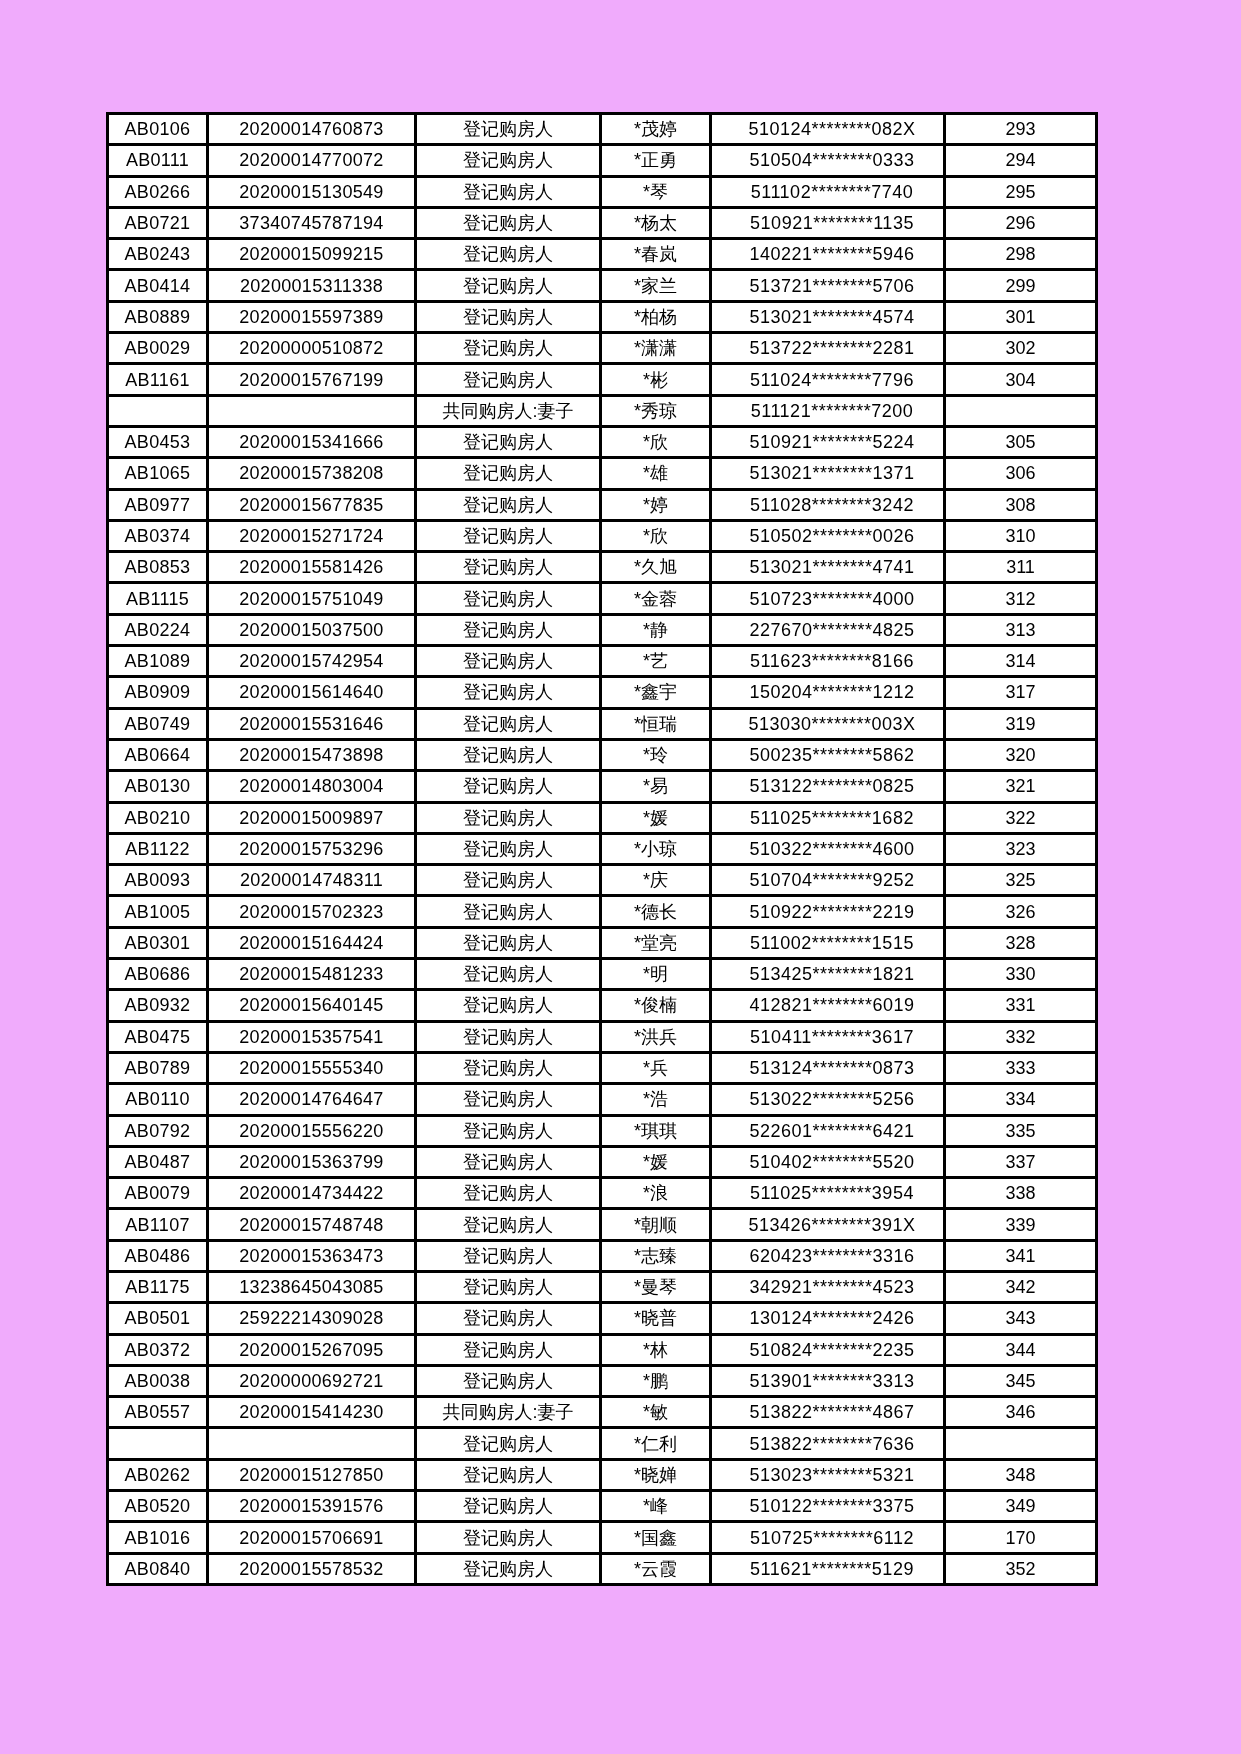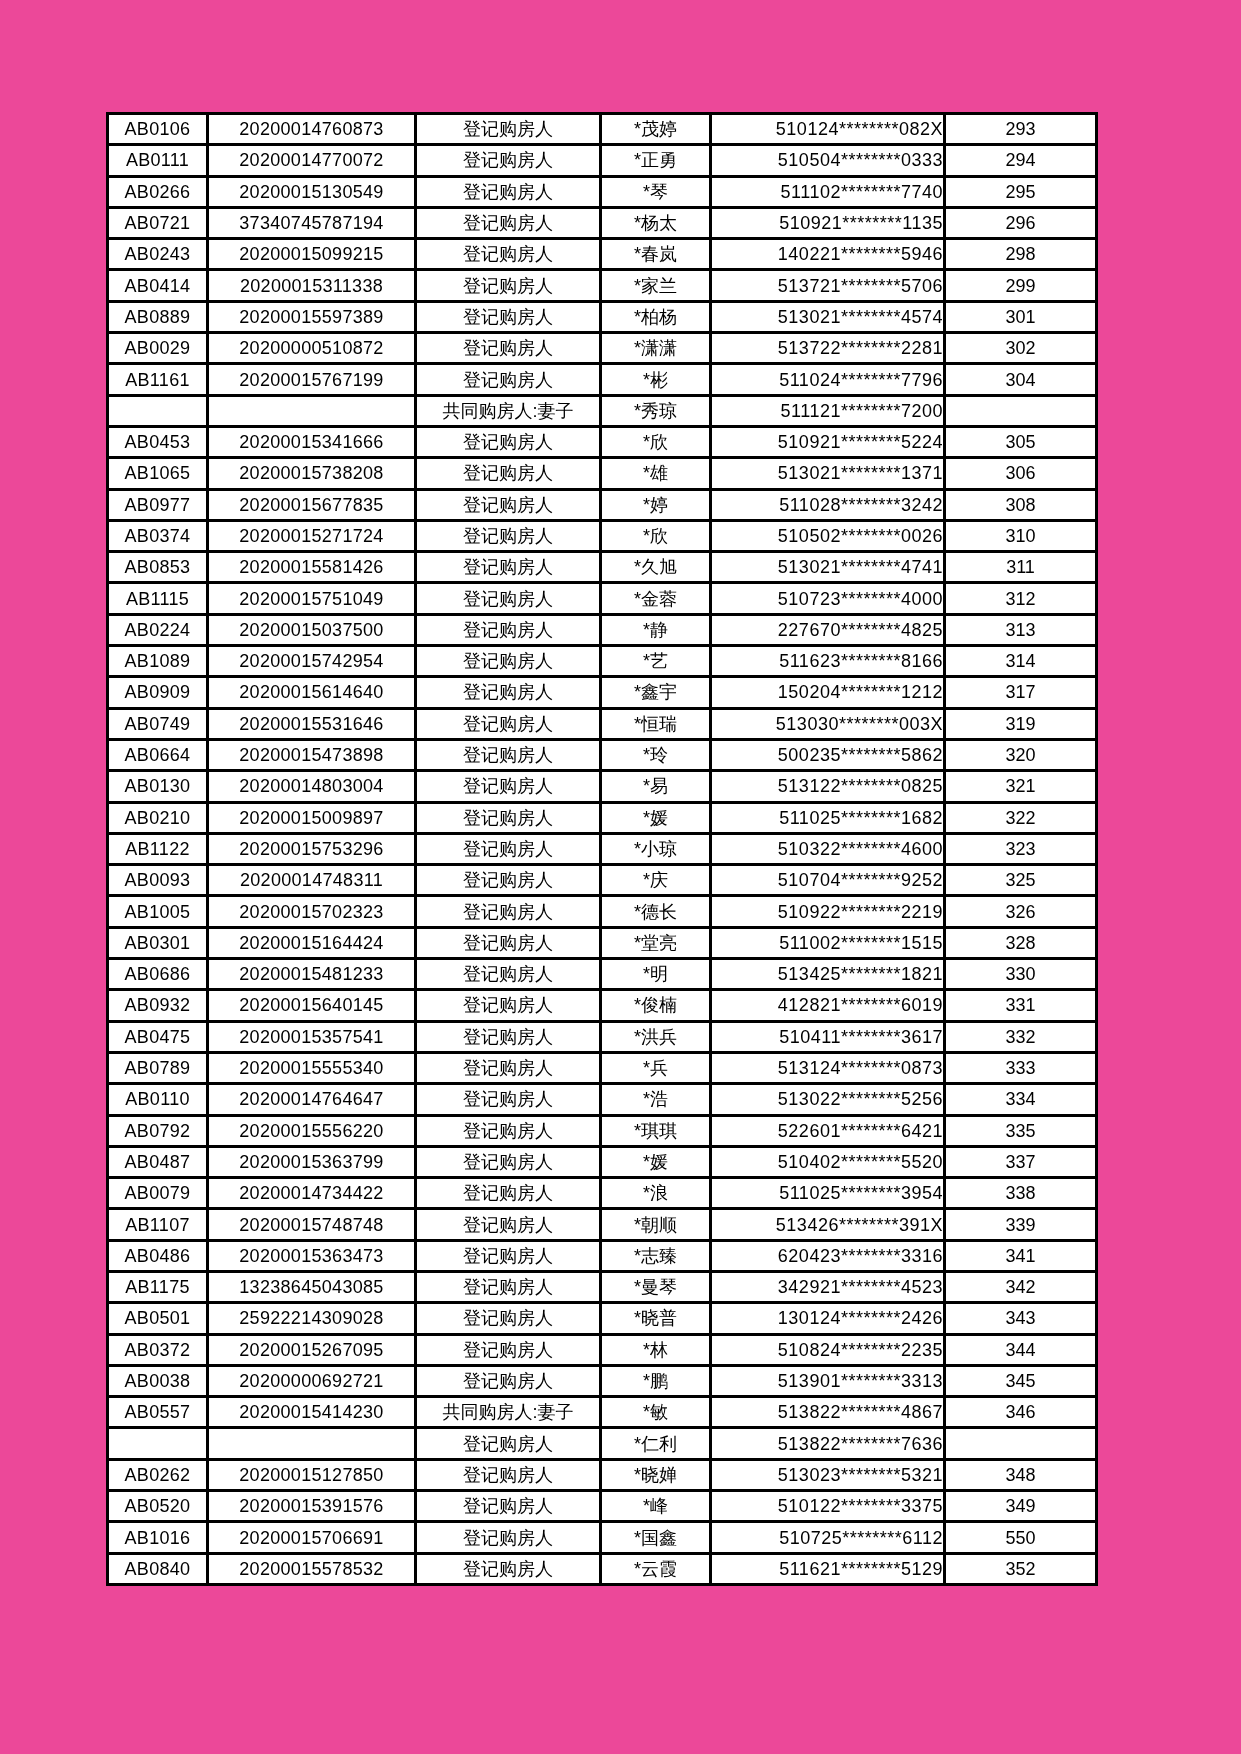--- a/index.html
+++ b/index.html
@@ -4,21 +4,21 @@
 <style>
   html, body {
     margin: 0;
     padding: 0;
     background: #ffffff;
   }
   .page {
     position: relative;
     width: 1241px;
     height: 1754px;
-    background: #ec4899;
+    background: #f0abfc;
     overflow: hidden;
     font-family: "Liberation Sans", "DejaVu Sans", sans-serif;
     color: #000000;
   }
   table.buyers {
     position: absolute;
     left: 106px;
     top: 112px;
     width: 989px;
     border-collapse: collapse;
@@ -31,21 +31,21 @@
     font-size: 18px;
     line-height: 28px;
     text-align: center;
     white-space: nowrap;
     overflow: hidden;
     color: #000000;
     background: #ffffff;
     vertical-align: middle;
   }
   table.buyers td.col-id {
-    text-align: right;
+    text-align: center;
     padding-left: 9px;
     letter-spacing: 0.5px;
   }
   table.buyers td.col-code { letter-spacing: 0.3px; }
   table.buyers td.col-regno { letter-spacing: 0.3px; text-align: center; }
 </style>
 </head>
 <body>
 
 <div class="page">
@@ -418,21 +418,21 @@
           <td class="col-name">*峰</td>
           <td class="col-id">510122********3375</td>
           <td class="col-seq">349</td>
         </tr>
         <tr>
           <td class="col-code">AB1016</td>
           <td class="col-regno">20200015706691</td>
           <td class="col-role">登记购房人</td>
           <td class="col-name">*国鑫</td>
           <td class="col-id">510725********6112</td>
-          <td class="col-seq">550</td>
+          <td class="col-seq">170</td>
         </tr>
         <tr>
           <td class="col-code">AB0840</td>
           <td class="col-regno">20200015578532</td>
           <td class="col-role">登记购房人</td>
           <td class="col-name">*云霞</td>
           <td class="col-id">511621********5129</td>
           <td class="col-seq">352</td>
         </tr>
       </tbody>

